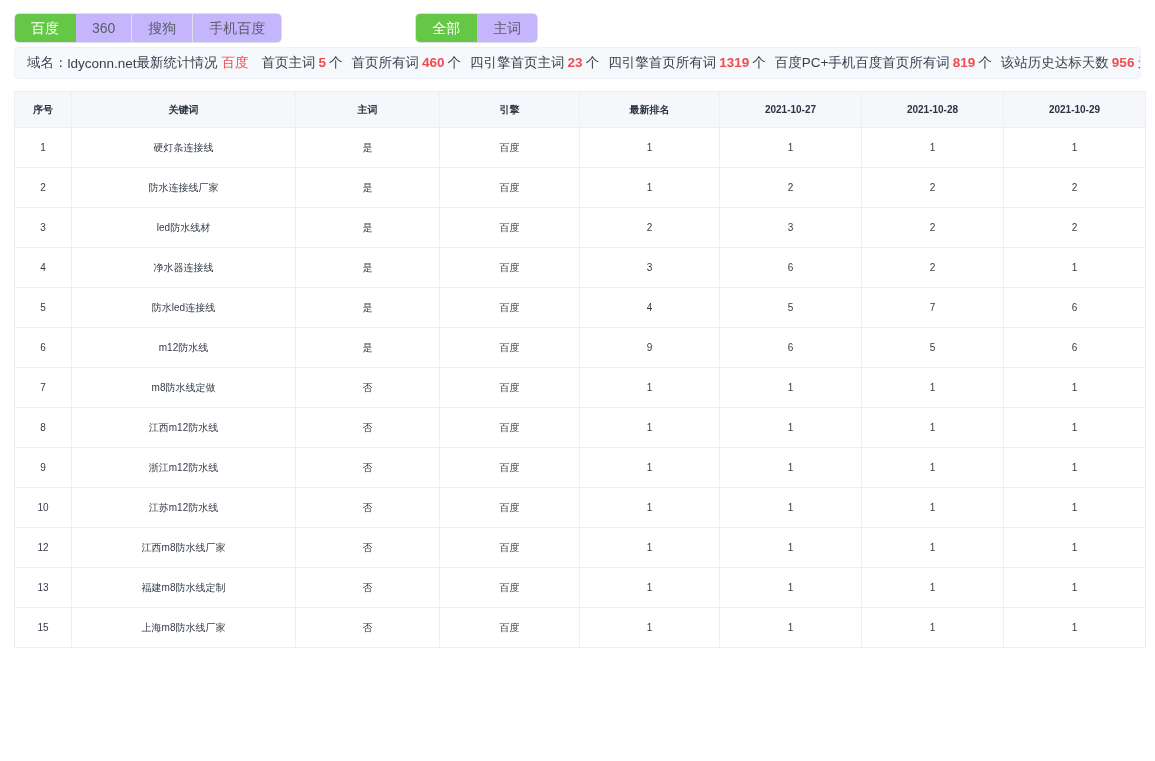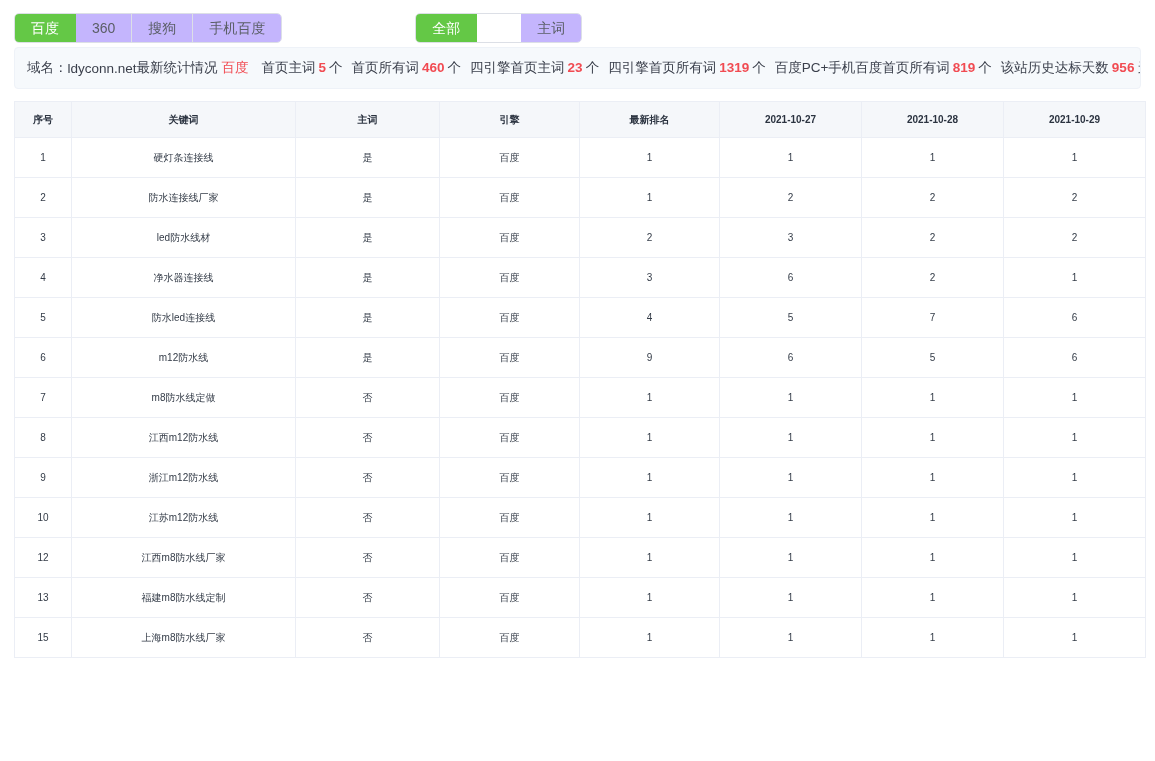--- a/index.html
+++ b/index.html
@@ -21,21 +21,21 @@
     height: 47px;
   }
   .btn-group {
     display: inline-flex;
     border: 1px solid #dcdfe6;
     border-radius: 5px;
     overflow: hidden;
     background: #ffffff;
     box-shadow: 0 0 0 0 rgba(0,0,0,0);
   }
-  .btn-group.second { margin-left: 133px; gap: 44px; }
+  .btn-group.second { margin-left: 133px; }
   .seg {
     font-size: 14px;
     color: #5a5e66;
     padding: 0 16px;
     height: 28px;
     line-height: 28px;
     background: #c4b5fd;
     border-right: 1px solid #dcdfe6;
     white-space: nowrap;
     cursor: pointer;
@@ -48,21 +48,21 @@
     color: #ffffff;
     border-right-color: #64c846;
   }
 
   
   .info-wrap { padding: 0 14px; }
   .info-bar {
     background: #f6f9fc;
     border: 1px solid #eef2f8;
     border-radius: 4px;
-    height: 42px;
+    height: 32px;
     display: flex;
     align-items: center;
     padding: 8px 12px;
     font-size: 13.5px;
     color: #3a3f4b;
     white-space: nowrap;
     overflow: hidden;
   }
   .info-bar .num { color: #f14b52; font-weight: bold; margin: 0 3px; }
   .info-bar .hl { color: #f14b52; margin: 0 4px; }

